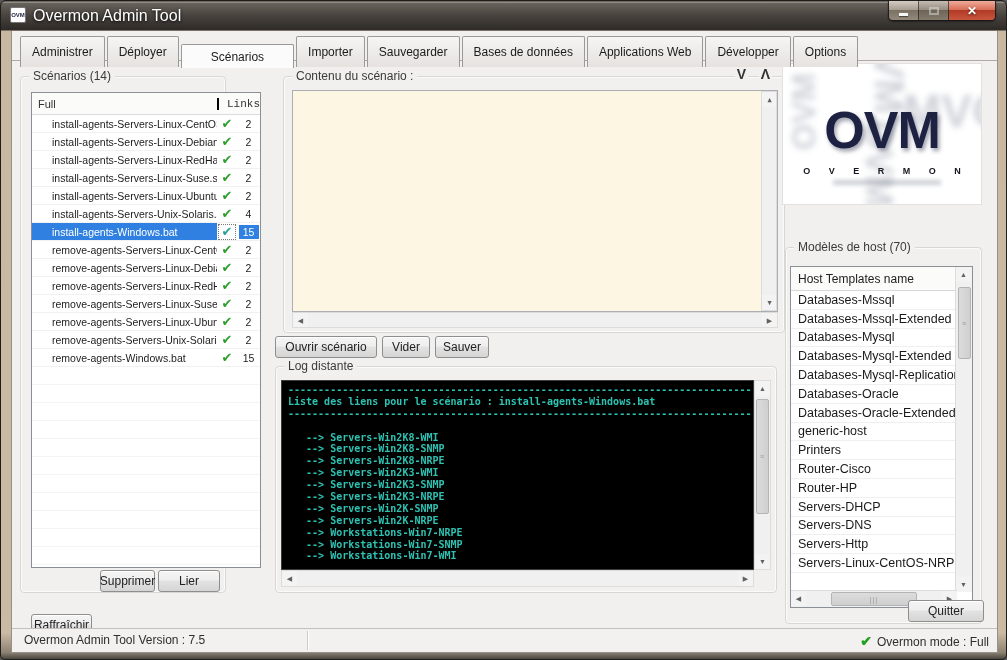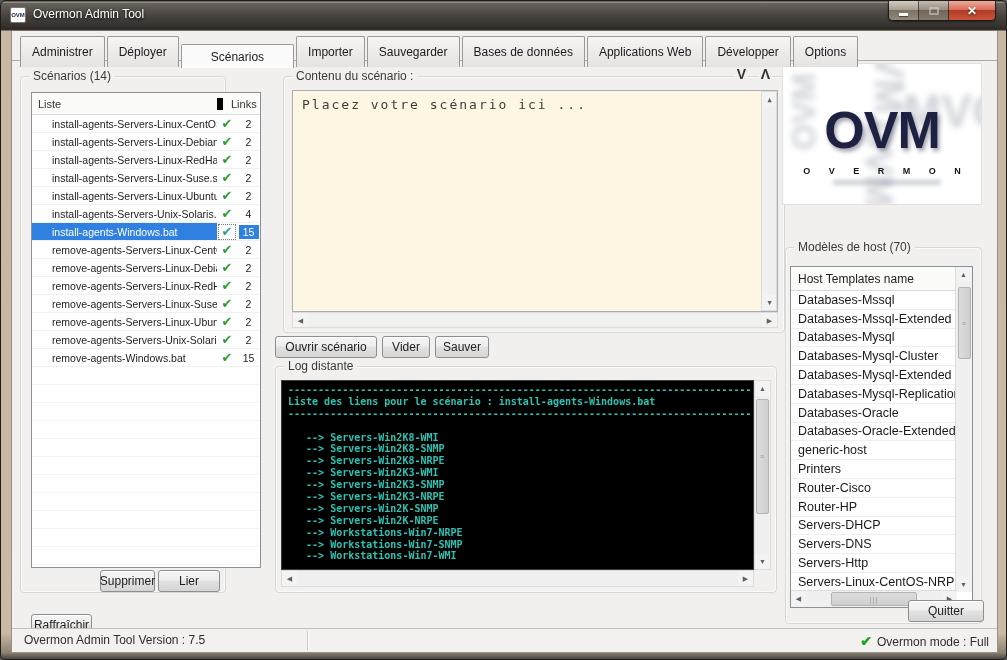--- a/index.html
+++ b/index.html
@@ -6,21 +6,21 @@
   html,body { width:1007px; height:660px; font-family:"Liberation Sans", sans-serif; background:#555; }
   .window { position:relative; width:1007px; height:660px; overflow:hidden;
     border-radius:6px 6px 5px 5px; border:1px solid #1f1d1a;
     background:linear-gradient(180deg,#6e6861 0,#49443f 14px,#2e2a27 29px,#c9b8a1 30px,#cbbaa3 96%,#8d8273 99%,#4a453f 100%); }
   
   .titlebar { position:absolute; top:0; left:0; right:0; height:29px; }
   .titlebar::before { content:""; position:absolute; top:1px; left:1px; right:1px; height:1px; background:rgba(255,255,255,.25); }
   .appicon { position:absolute; left:9px; top:6px; width:16px; height:16px; background:#fff;
     border:1px solid #777; border-radius:2px; display:flex; align-items:center; justify-content:center;
     font-size:6px; font-weight:bold; color:#1d2142; letter-spacing:0; }
-  .apptitle { position:absolute; left:32px; top:6px; font-size:12px; color:#fff; text-shadow:0 1px 3px #000; }
+  .apptitle { position:absolute; left:32px; top:6px; font-size:16px; color:#fff; text-shadow:0 1px 3px #000; }
   .caps { position:absolute; top:0; right:10px; display:flex; height:20px;
     border:1px solid rgba(15,15,15,.75); border-top:none; border-radius:0 0 5px 5px; overflow:hidden;
     box-shadow:0 1px 2px rgba(0,0,0,.45), inset 0 1px 0 rgba(255,255,255,.35); }
   .cap { width:30px; height:100%; display:flex; align-items:center; justify-content:center;
     background:linear-gradient(180deg,#d3ccc3,#a99f93 45%,#7b7264 50%,#948a7c);
     border-right:1px solid rgba(0,0,0,.55); }
   .cap.max { background:linear-gradient(180deg,#c4bcb2,#988e82 45%,#6e6558 50%,#857b6d); }
   .cap.close { width:46px; border-right:none; color:#fff; font-weight:bold; font-size:12px;
     text-shadow:0 1px 2px rgba(0,0,0,.6);
     background:linear-gradient(180deg,#efab9b,#d96f59 45%,#b23b27 50%,#c8563c); }
@@ -36,21 +36,21 @@
     border:1px solid #999; border-bottom:none; border-radius:2px 2px 0 0; }
   .tab.active { height:24px; background:#fcfbfb; z-index:3; margin-bottom:-1px; padding:0 29px; }
   .tabline { position:absolute; left:0; right:0; top:29px; height:1px; background:#adaaa6; }
   
   .group { position:absolute; border:1px solid #d9d7d4; border-radius:4px; box-shadow:inset 0 0 0 1px #fbfaf9; }
   .glabel { position:absolute; top:-8px; left:8px; background:#f2f0ee; padding:0 4px; font-size:12px; color:#3a3a3a; }
   
   .list { position:absolute; background:#fff; border:1px solid #8b9097; overflow:hidden; }
   .lhead { display:flex; height:22px; align-items:center; background:#fbfbfa; border-bottom:1px solid #dcdcdc; font-size:11px; color:#333; }
   .lhead .hname { flex:1; padding-left:6px; }
-  .lhead .hlinks { width:43px; border-left:6px solid #000000; padding-left:8px; }
+  .lhead .hlinks { width:43px; border-left:2px solid #000000; padding-left:8px;font-family:Liberation Mono, monospace; }
   .lrow { display:flex; height:18px; align-items:center; font-size:10.5px; color:#1c1c1c; border-bottom:1px solid #f1f1f1; }
   .lrow .cname { flex:1; height:100%; display:flex; align-items:center; padding-left:20px; white-space:nowrap; overflow:hidden; }
   .lrow .cchk { width:20px; text-align:center; color:#2ca02c; font-size:13px; line-height:18px; }
   .lrow .cnum { width:23px; text-align:center; }
   .lrow .cnum span { display:inline-block; min-width:20px; padding:1px 0; }
   .lrow.selected .cname { background:#2f80e0; color:#fff; }
   .lrow.selected .cnum span { background:#2f80e0; color:#fff; }
   .lrow.selected .cchk { outline:1px dotted #777; outline-offset:-2px; color:#2a9f95; }
   .lrow.empty { border-bottom:1px solid #f4f4f4; }
   
@@ -130,21 +130,21 @@
         <div class="tab">Applications Web</div>
         <div class="tab">Développer</div>
         <div class="tab">Options</div>
       </div>
     <div class="tabline"></div>
 
     <div class="group" style="left:8px; top:45px; width:206px; height:517px;">
       <span class="glabel">Scénarios (14)</span>
       <div class="list" style="left:10px; top:15px; width:230px; height:476px;">
         <div class="lhead">
-          <div class="hname">Liste</div>
+          <div class="hname">Full</div>
           <div class="hlinks">Links</div>
         </div>
         <div id="scn-rows">
             <div class="lrow">
               <div class="cname">install-agents-Servers-Linux-CentOS.sh</div>
               <div class="cchk">✔</div>
               <div class="cnum"><span>2</span></div>
             </div>
             <div class="lrow">
               <div class="cname">install-agents-Servers-Linux-Debian.sh</div>
@@ -227,21 +227,20 @@
       <div class="btn" style="left:10px; top:493px; width:61px;margin-top:44px;">Raffraîchir</div>
       <div class="btn" style="left:79px; top:493px; width:55px;">Supprimer</div>
       <div class="btn" style="left:137px; top:493px; width:62px;">Lier</div>
     </div>
 
     <div class="group" style="left:263px; top:45px; width:502px; height:257px;margin-left:8px;">
       <span class="glabel">Contenu du scénario :</span>
       <span class="collapse" style="right:36px;">V</span>
       <span class="collapse" style="right:12px;">Λ</span>
       <div class="textarea" style="left:8px; top:13px; width:486px; height:222px;">
-        <div class="txt">Placez votre scénario ici ...</div>
         <div class="sb v" style="right:0; top:0; width:16px; height:220px;">
           <div class="arr up">▲</div>
           <div class="arr dn">▼</div>
         </div>
       </div>
       <div class="sb h" style="left:8px; top:235px; width:486px; height:16px;">
         <div class="arr lf">◀</div>
         <div class="arr rt">▶</div>
       </div>
     </div>
@@ -294,21 +293,20 @@
 
     <div class="group" style="left:773px; top:180px; width:197px; height:377px;margin-top:36px;">
       <span class="glabel">Modèles de host (70)</span>
       <div class="list" style="left:4px; top:18px; width:183px; height:342px;">
         <div style="position:absolute; left:0; top:0; right:17px; bottom:17px; overflow:hidden;">
           <div class="hhead">Host Templates name</div>
           <div id="host-rows">
               <div class="hrow">Databases-Mssql</div>
               <div class="hrow">Databases-Mssql-Extended</div>
               <div class="hrow">Databases-Mysql</div>
-              <div class="hrow">Databases-Mysql-Cluster</div>
               <div class="hrow">Databases-Mysql-Extended</div>
               <div class="hrow">Databases-Mysql-Replication</div>
               <div class="hrow">Databases-Oracle</div>
               <div class="hrow">Databases-Oracle-Extended</div>
               <div class="hrow">generic-host</div>
               <div class="hrow">Printers</div>
               <div class="hrow">Router-Cisco</div>
               <div class="hrow">Router-HP</div>
               <div class="hrow">Servers-DHCP</div>
               <div class="hrow">Servers-DNS</div>

